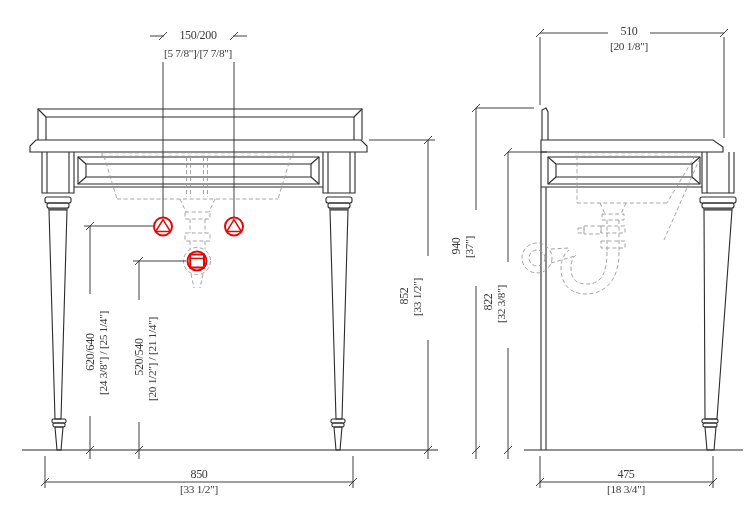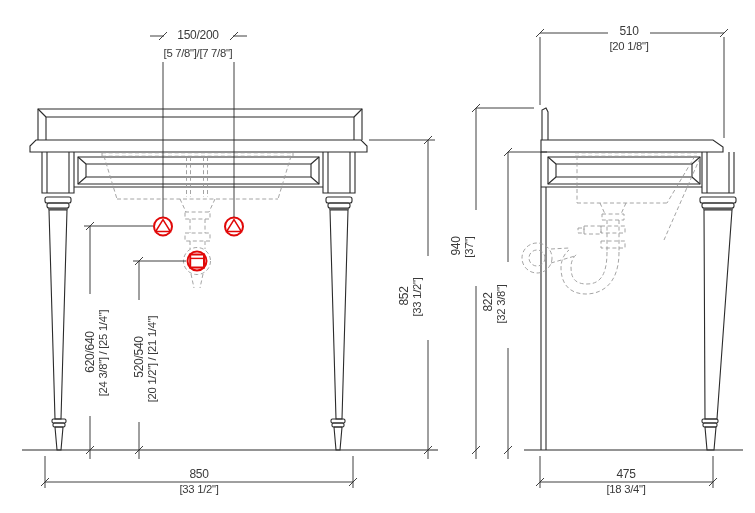--- a/index.html
+++ b/index.html
@@ -1,17 +1,17 @@
 <!DOCTYPE html>
 <html><head>
 <meta charset="utf-8">
 <style>
   html,body{margin:0;padding:0;background:#ffffff;}
   .stage{position:relative;width:755px;height:513px;background:#ffffff;overflow:hidden;
-         font-family:Liberation Sans, sans-serif;}
+         font-family:Liberation Serif, serif;}
   svg{display:block;}
   svg *{vector-effect:non-scaling-stroke;}
   .ink{fill:none;stroke-width:1.1;stroke-linecap:butt;stroke-linejoin:miter;}
   .thin{fill:none;stroke-width:0.9;}
   .hid{fill:none;stroke-width:0.9;stroke-dasharray:4 2.6;}
   .mask{fill:#ffffff;stroke:none;}
   .t{fill:#3a3a3a;font-size:12px;letter-spacing:-0.3px;}
   .tb{fill:#3a3a3a;font-size:11.3px;letter-spacing:-0.3px;}
 </style>
 </head>

